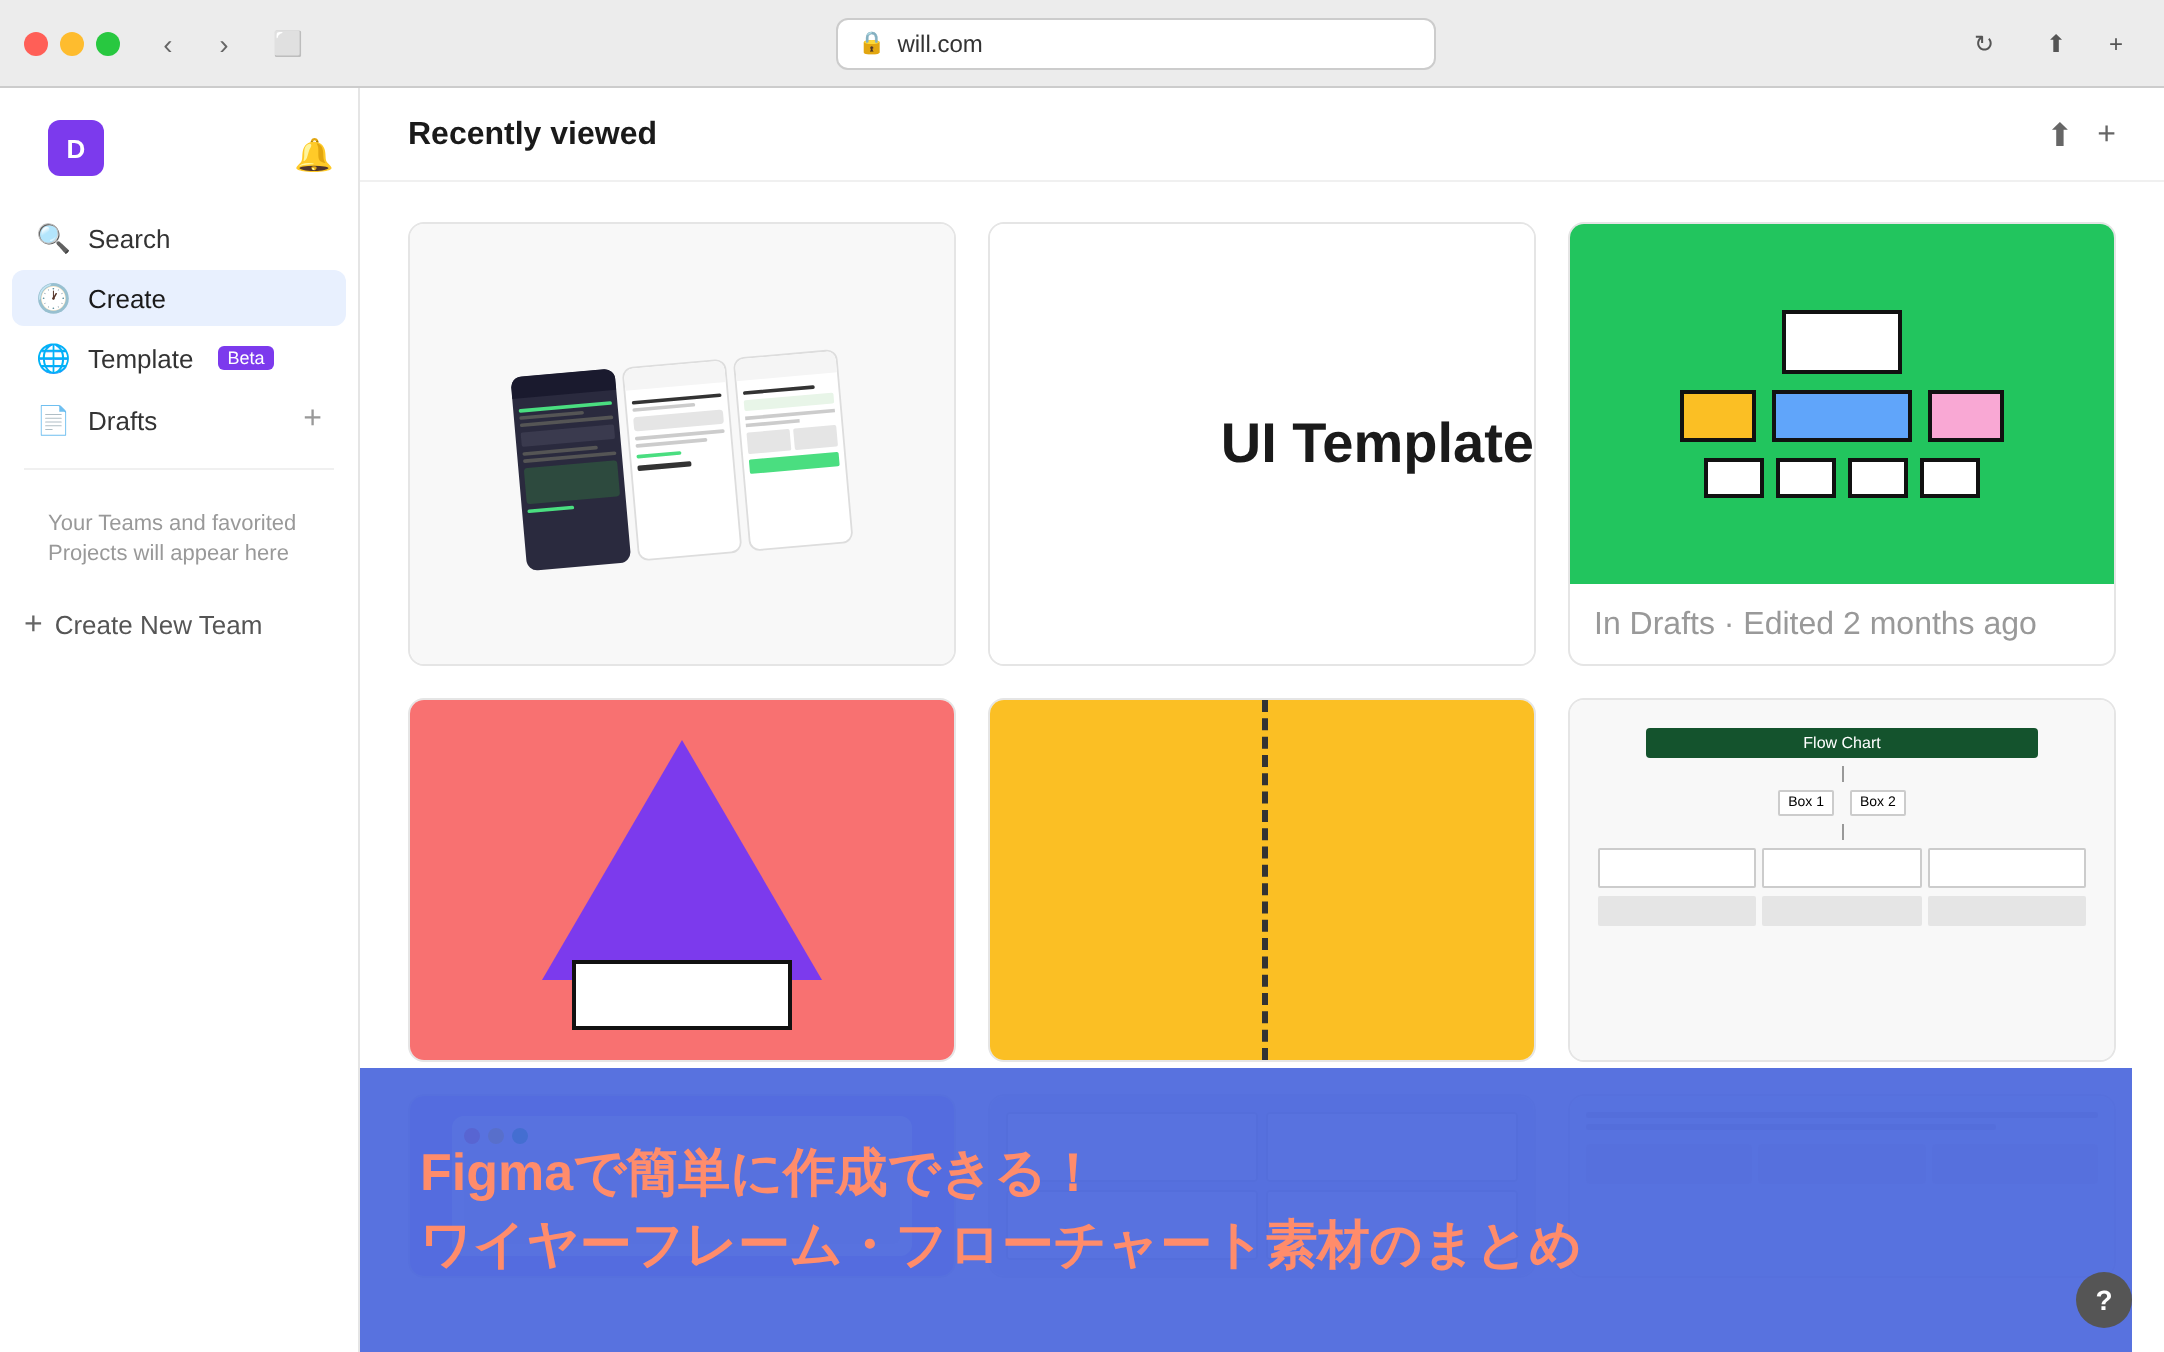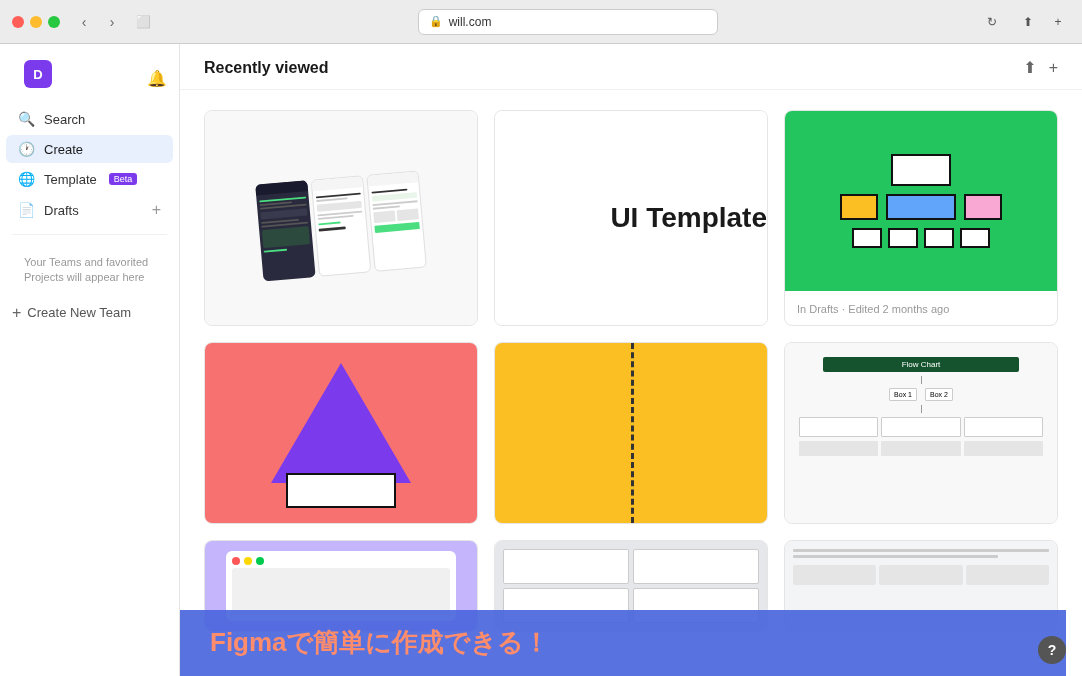--- a/index.html
+++ b/index.html
@@ -55,29 +55,29 @@
     .header-actions { display: flex; gap: 12px; align-items: center; }
     .header-btn { background: transparent; border: none; cursor: pointer; color: #666; font-size: 16px; }
 
     
     .grid-container { padding: 20px 24px; overflow-y: auto; flex: 1; position: relative; }
     .grid { display: grid; grid-template-columns: repeat(3, 1fr); gap: 16px; }
     .card { border: 1px solid #e5e5e5; border-radius: 8px; overflow: hidden; cursor: pointer; }
     .card-thumb { height: 180px; overflow: hidden; position: relative; }
     .card-info { padding: 10px 12px; }
     .card-name { font-size: 13px; font-weight: 600; color: #1a1a1a; }
-    .card-meta { font-size: 11px; color: #999; margin-top: 2px; }
+    .card-meta { font-size: 16px; color: #999; margin-top: 2px; }
 
     
     .thumb-mobile { background: #f8f8f8; display: flex; align-items: center; justify-content: center; height: 100%; position: relative; overflow: hidden; }
     .thumb-ui-template { background: white; display: flex; align-items: center; justify-content: flex-end; height: 100%; }
     .thumb-ui-text { font-size: 28px; font-weight: 700; color: #1a1a1a; }
 
     
-    .overlay-banner { position: absolute; bottom: 0; left: 0; right: 16px; background: rgba(74, 102, 220, 0.92); padding: 16px 30px; z-index: 10; }
+    .overlay-banner { position: absolute; bottom: 0; left: 0; right: 16px; background: rgba(74, 102, 220, 0.92); padding: 36px 30px; z-index: 10; }
     .banner-line1 { font-size: 26px; font-weight: 700; color: #ff8c6b; line-height: 1.3; }
     .banner-line2 { font-size: 26px; font-weight: 700; color: #ff8c6b; line-height: 1.3; margin-top: 2px; }
 
     
     .bottom-cards { display: grid; grid-template-columns: repeat(3, 1fr); gap: 16px; margin-top: 16px; }
 
     
     .help-btn { position: absolute; bottom: 12px; right: 16px; width: 28px; height: 28px; background: #555; border-radius: 50%; color: white; font-size: 14px; font-weight: bold; display: flex; align-items: center; justify-content: center; cursor: pointer; z-index: 20; }
   </style>
 </head>
@@ -320,18 +320,19 @@
                 <div style="flex:1;height:20px;background:#e5e5e5;border-radius:2px;"></div>
               </div>
             </div>
           </div>
         </div>
       </div>
     </div>
 
     <div class="overlay-banner">
       <div class="banner-line1">Figmaで簡単に作成できる！</div>
+      <div class="banner-line2">ワイヤーフレーム・フローチャート素材のまとめ</div>
     </div>
 
     <div class="help-btn">?</div>
   </div>
 
 </div>
 
 </body></html>

